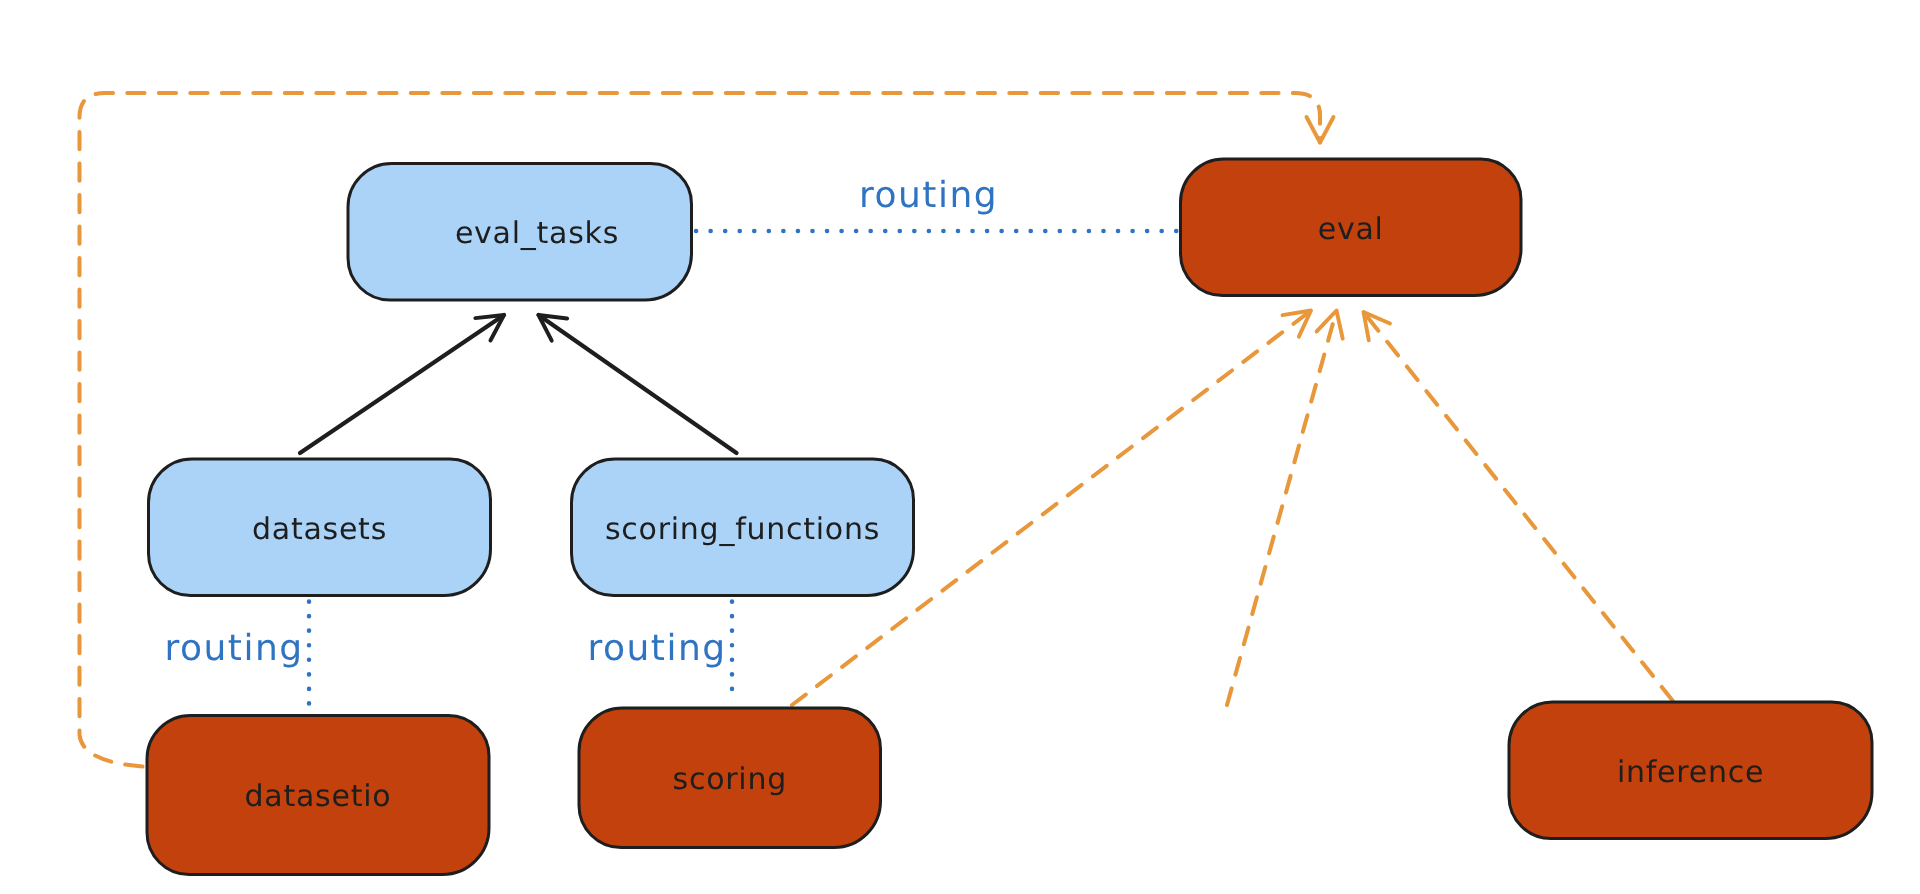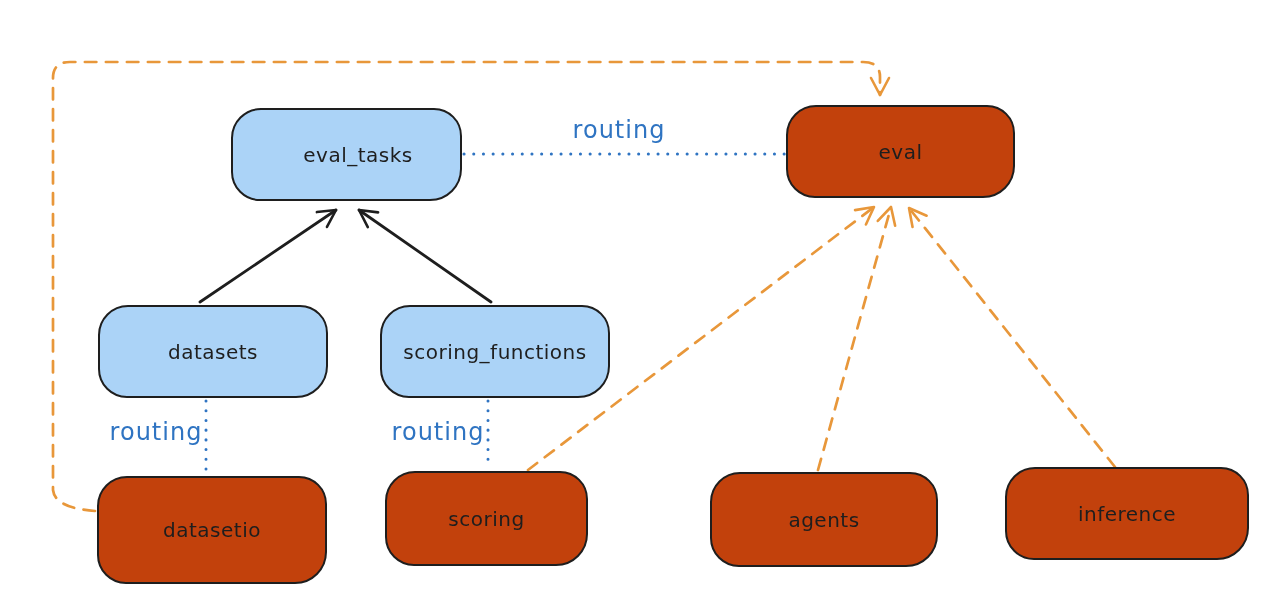--- a/index.html
+++ b/index.html
@@ -90,23 +90,20 @@
   </div>
 
   <div class="node green" style="left:97px; top:476px; width:230px; height:108px;">
     <span>datasetio</span>
   </div>
 
   <div class="node green" style="left:385px; top:471px; width:203px; height:95px;">
     <span>scoring</span>
   </div>
 
-  <div class="node green" style="left:710px; top:472px; width:228px; height:95px;">
-    <span>agents</span>
-  </div>
 
   <div class="node green" style="left:1005px; top:467px; width:244px; height:93px;">
     <span>inference</span>
   </div>
 
   <div class="edge-label" style="left:619px; top:130px;">routing</div>
 
   <div class="edge-label" style="left:156px; top:432px;">routing</div>
 
   <div class="edge-label" style="left:438px; top:432px;">routing</div>

